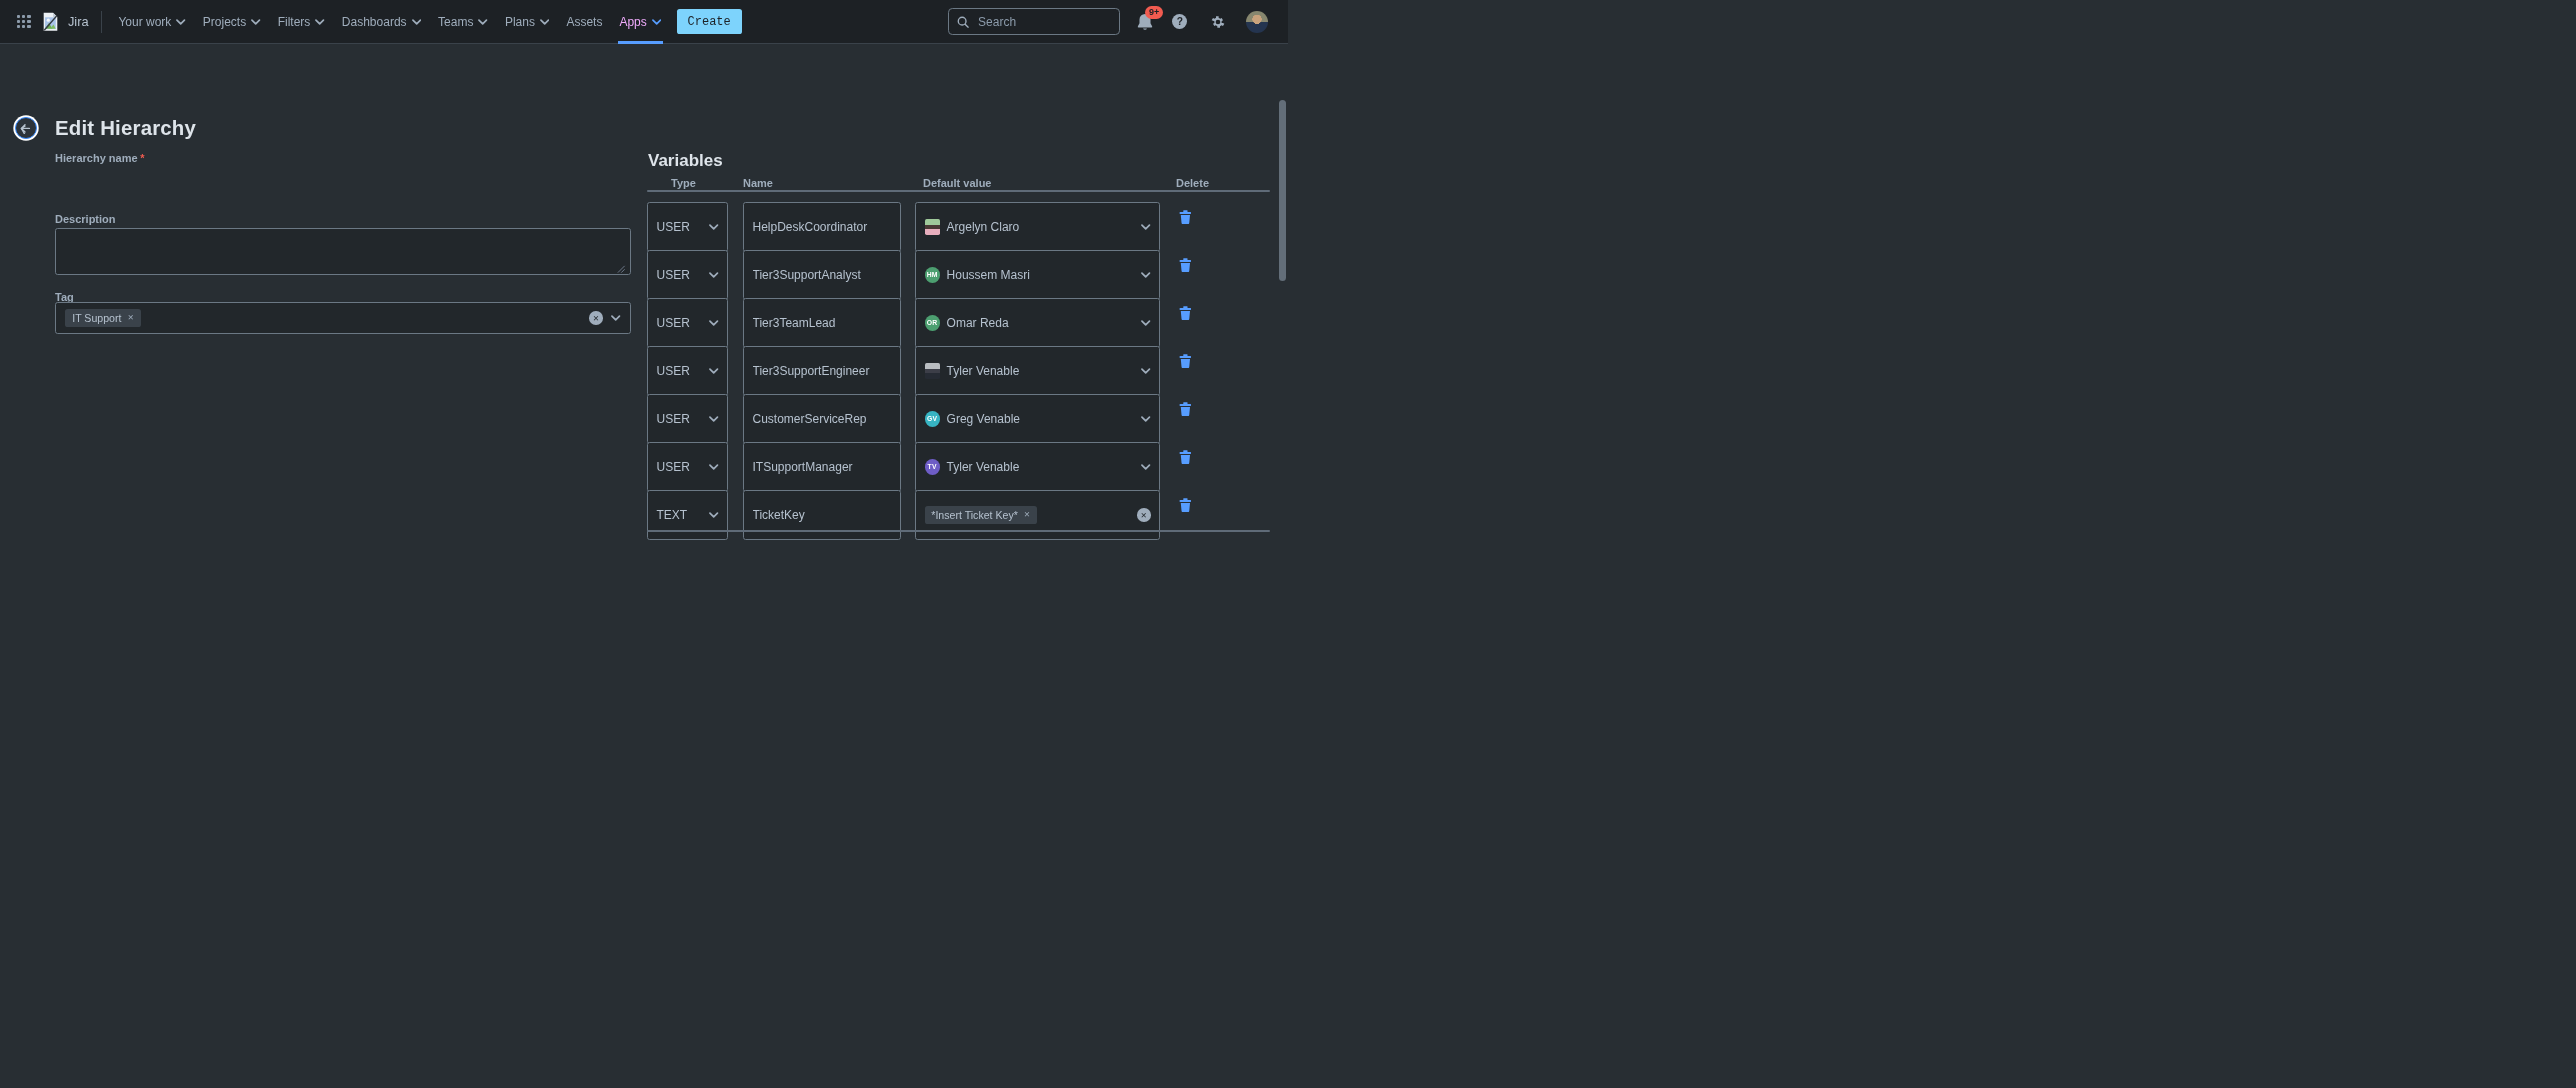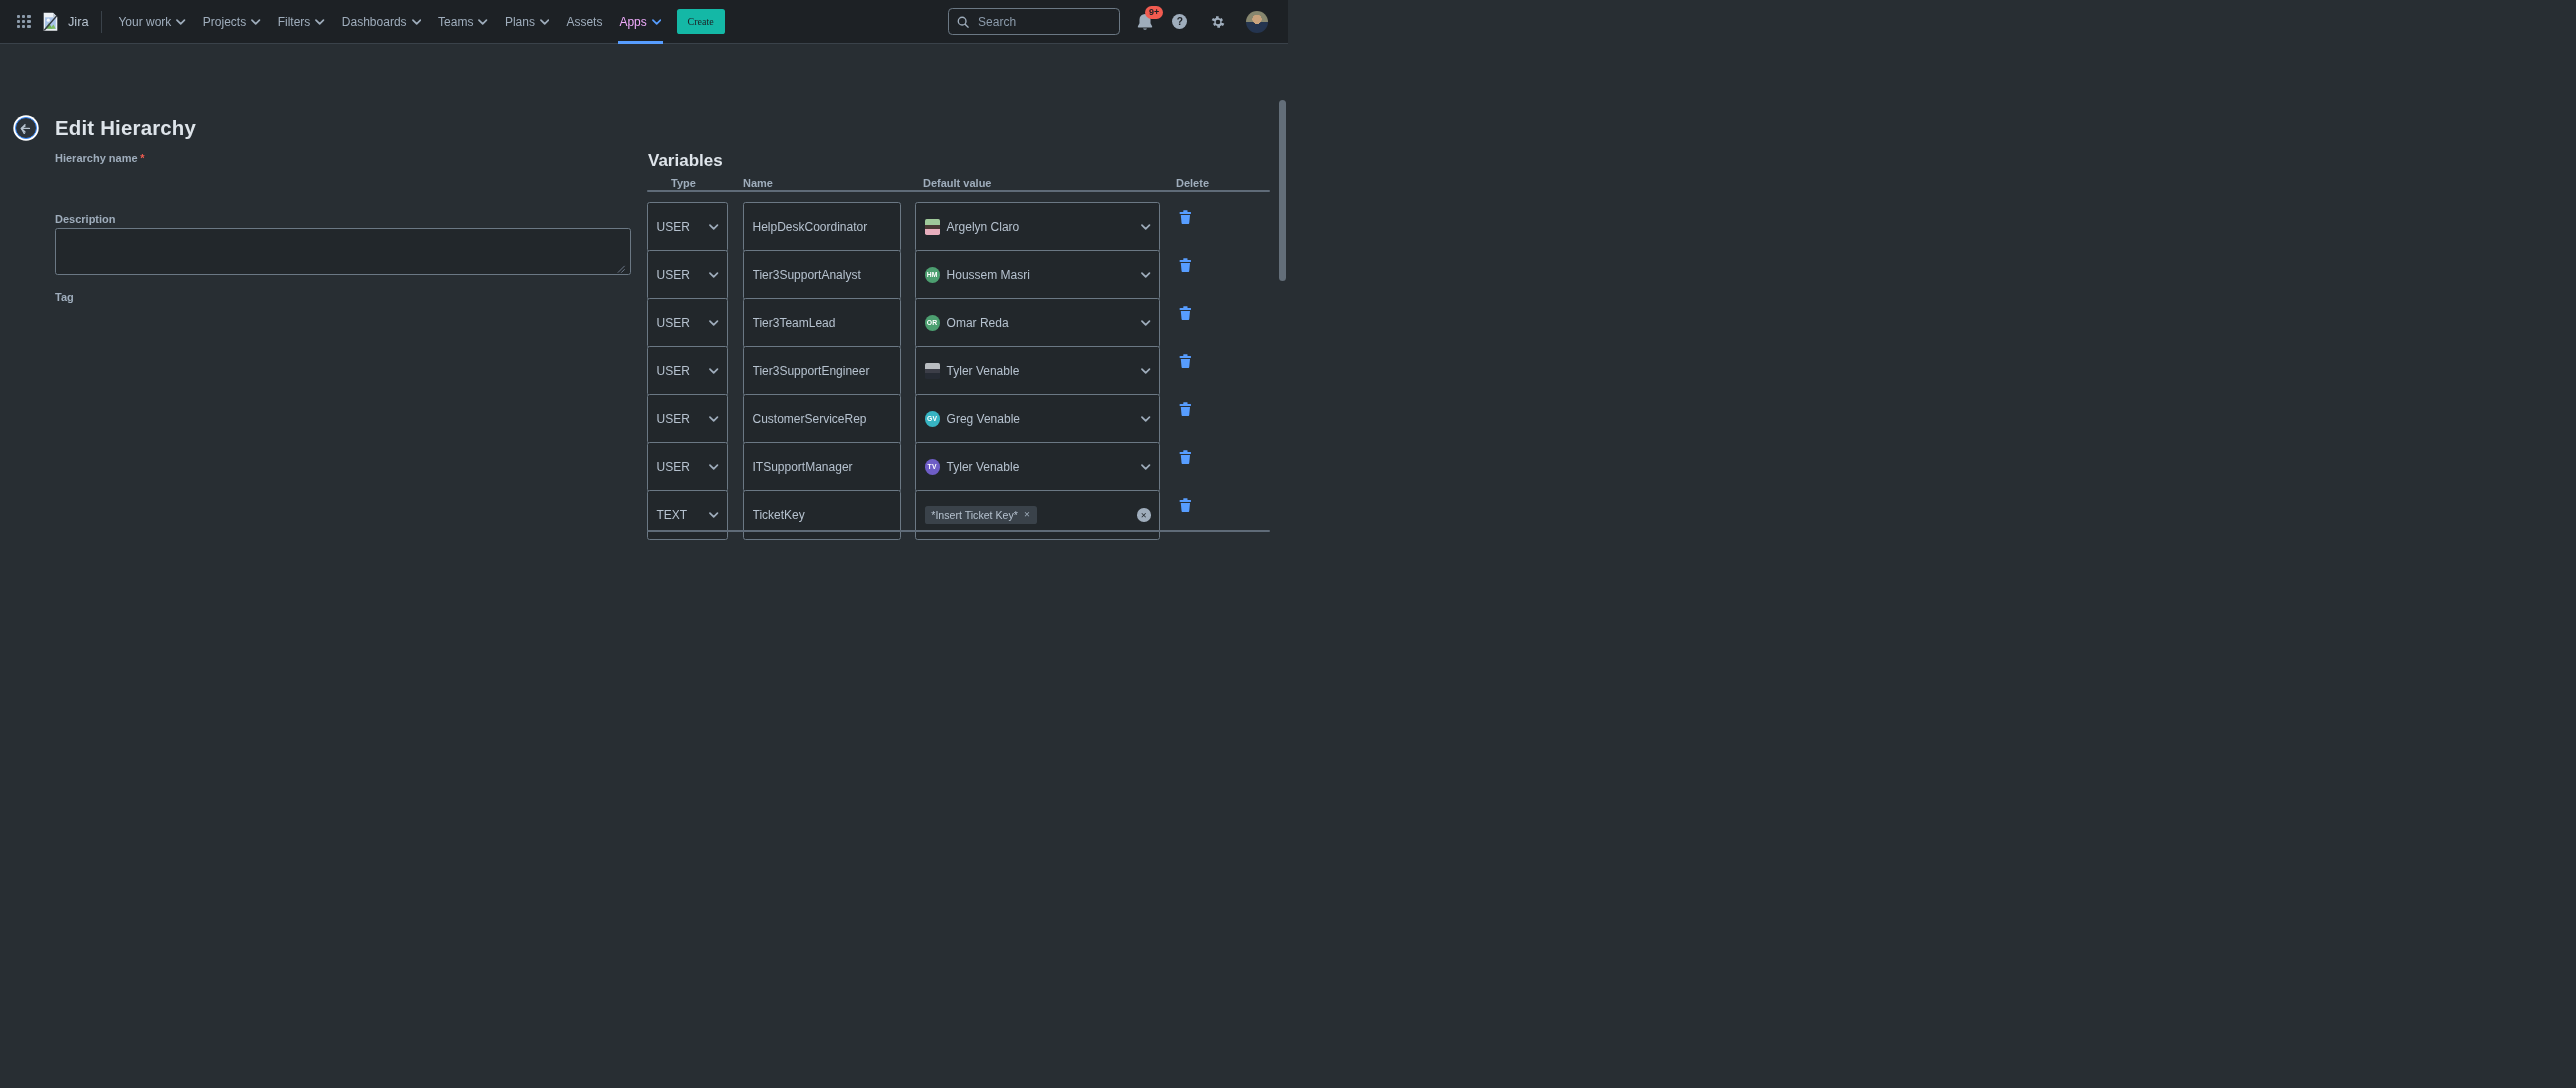--- a/index.html
+++ b/index.html
@@ -24,22 +24,22 @@
   .nav-item{
     position:relative;display:flex;align-items:center;gap:5.1px;height:44px;
     padding:0 8.5px;font-size:12px;color:#9FADBC;cursor:pointer;white-space:nowrap;
   }
   .nav-item .chev{display:flex;color:#9FADBC;}
   .nav-item.active{color:#f0abfc;}
   .nav-item.active .chev{color:#579DFF;}
   .nav-item.active::after{content:'';position:absolute;left:6.8px;right:6.8px;bottom:0;height:2.6px;background:#579DFF;}
   .create{
     margin-left:6.8px;height:25px;padding:0 11px;border:none;border-radius:2.6px;
-    background:#14b8a6;color:#1D2125;font-size:10px;font-weight:500;cursor:pointer;
-    font-family:Liberation Serif, serif;
+    background:#7dd3fc;color:#1D2125;font-size:12px;font-weight:500;cursor:pointer;
+    font-family:Liberation Mono, monospace;
   }
   .search{
     margin-left:auto;display:flex;align-items:center;gap:6.8px;width:172px;height:27px;
     border:0.9px solid #6B7884;border-radius:4.3px;padding:0 8.5px;background:#1D2125;
   }
   .search input{
     flex:1;min-width:0;background:transparent;border:none;outline:none;
     color:#B6C2CF;font-size:12px;font-family:inherit;
   }
   .search input::placeholder{color:#8C9BAB;}
@@ -288,20 +288,32 @@
         <span>Hierarchy name</span><span class="req">*</span>
       </div>
 
       <div class="lf-label lbl-desc field-label">Description</div>
       <textarea class="desc-area" style=""></textarea>
       <svg class="resize-corner" width="8.5" height="8.5" viewBox="0 0 10 10" stroke="#7A8699" stroke-width="1">
         <path d="M9 1 1 9M9 5 5 9" fill="none"></path>
       </svg>
 
       <div class="lf-label lbl-tag field-label">Tag</div>
+      <div class="tag-field">
+        <span class="chip">
+          <span>IT Support</span>
+          <span class="chip-x"></span>
+        </span>
+        <span class="clear-btn ml-auto"></span>
+        <span class="chev">
+          <svg width="9.4" height="6" viewBox="0 0 10 6" fill="none">
+              <path d="M1 1l4 4 4-4" stroke="currentColor" stroke-width="1.8" stroke-linecap="round" stroke-linejoin="round"></path>
+            </svg>
+        </span>
+      </div>
     </section>
 
     <section class="variables">
       <h2 class="v-title">Variables</h2>
 
       <div class="v-cols">
         <span class="v-col vc-0">Type</span>
         <span class="v-col vc-1">Name</span>
         <span class="v-col vc-2">Default value</span>
         <span class="v-col vc-3">Delete</span>

